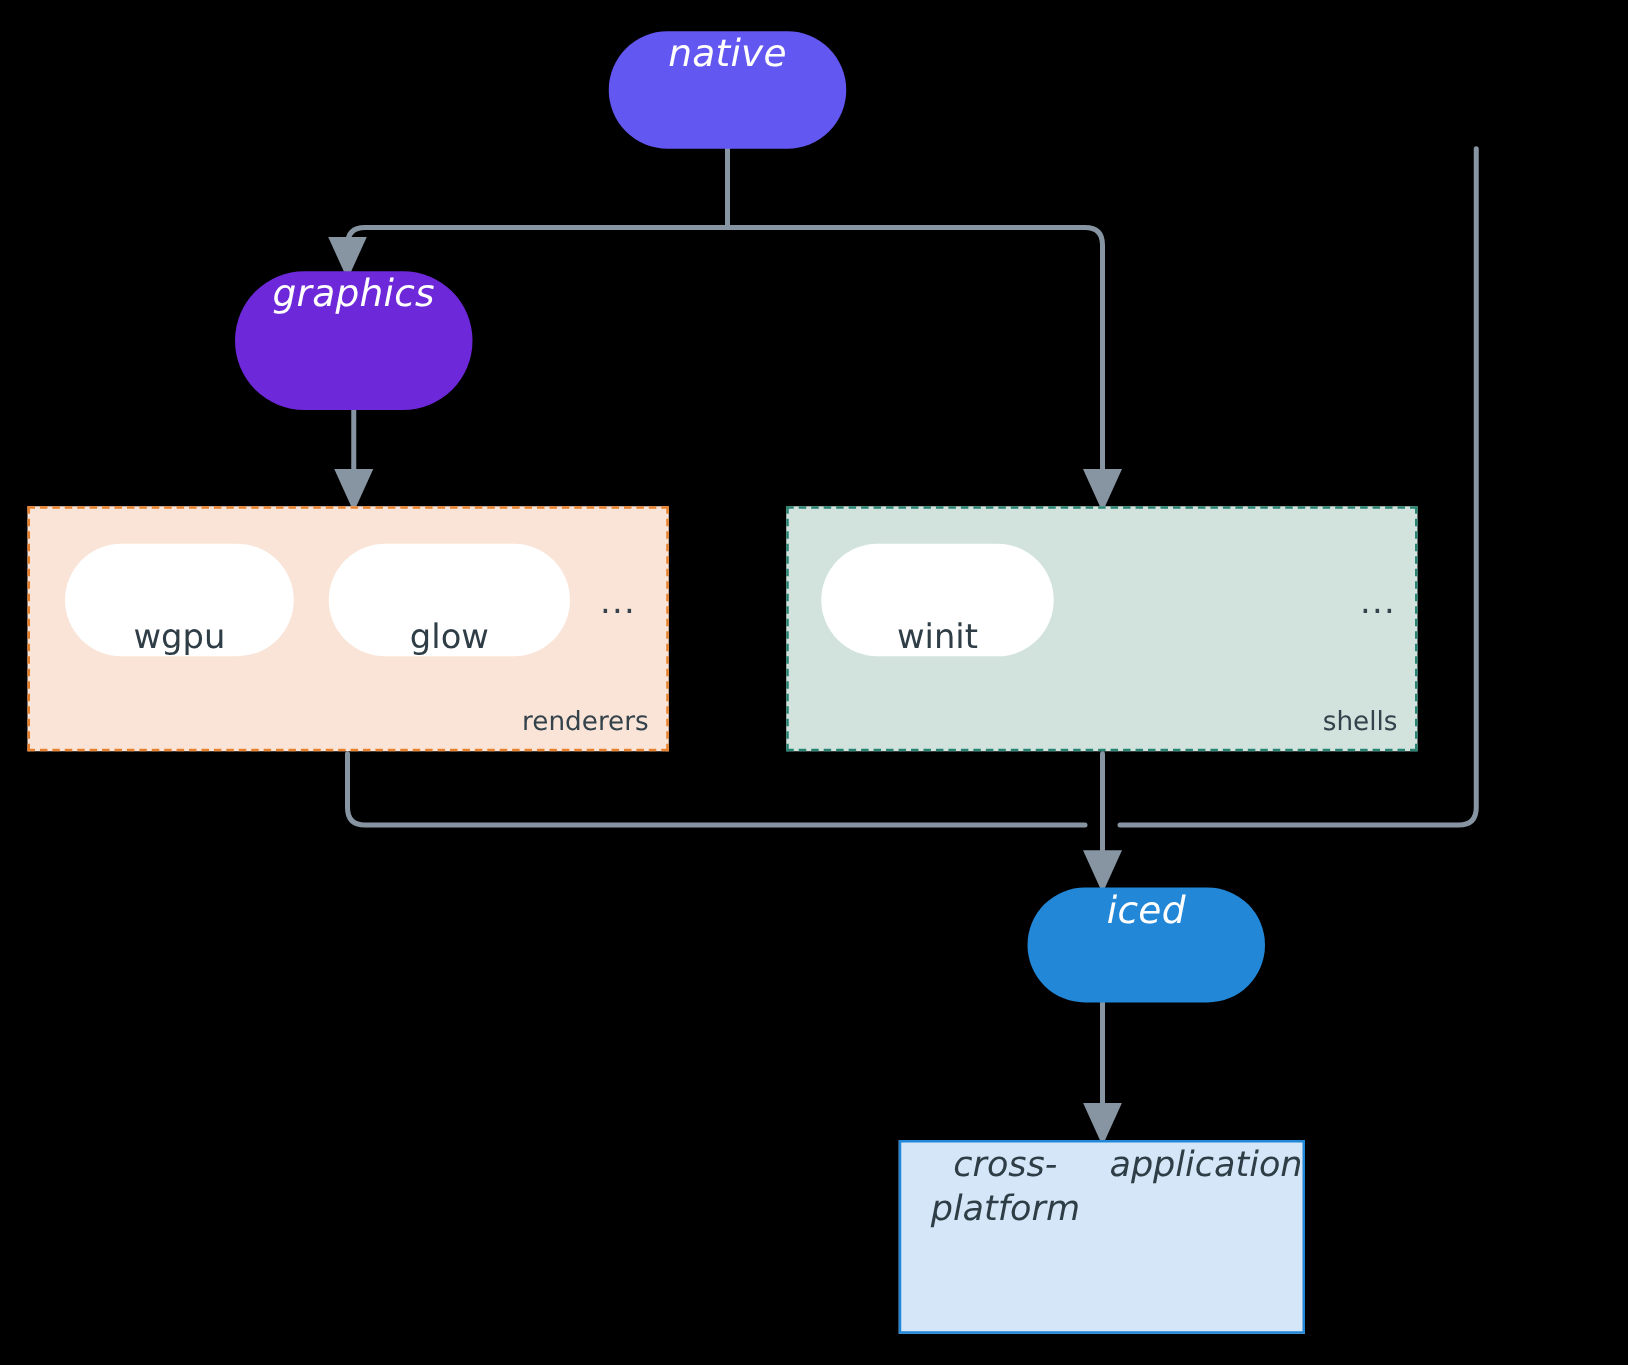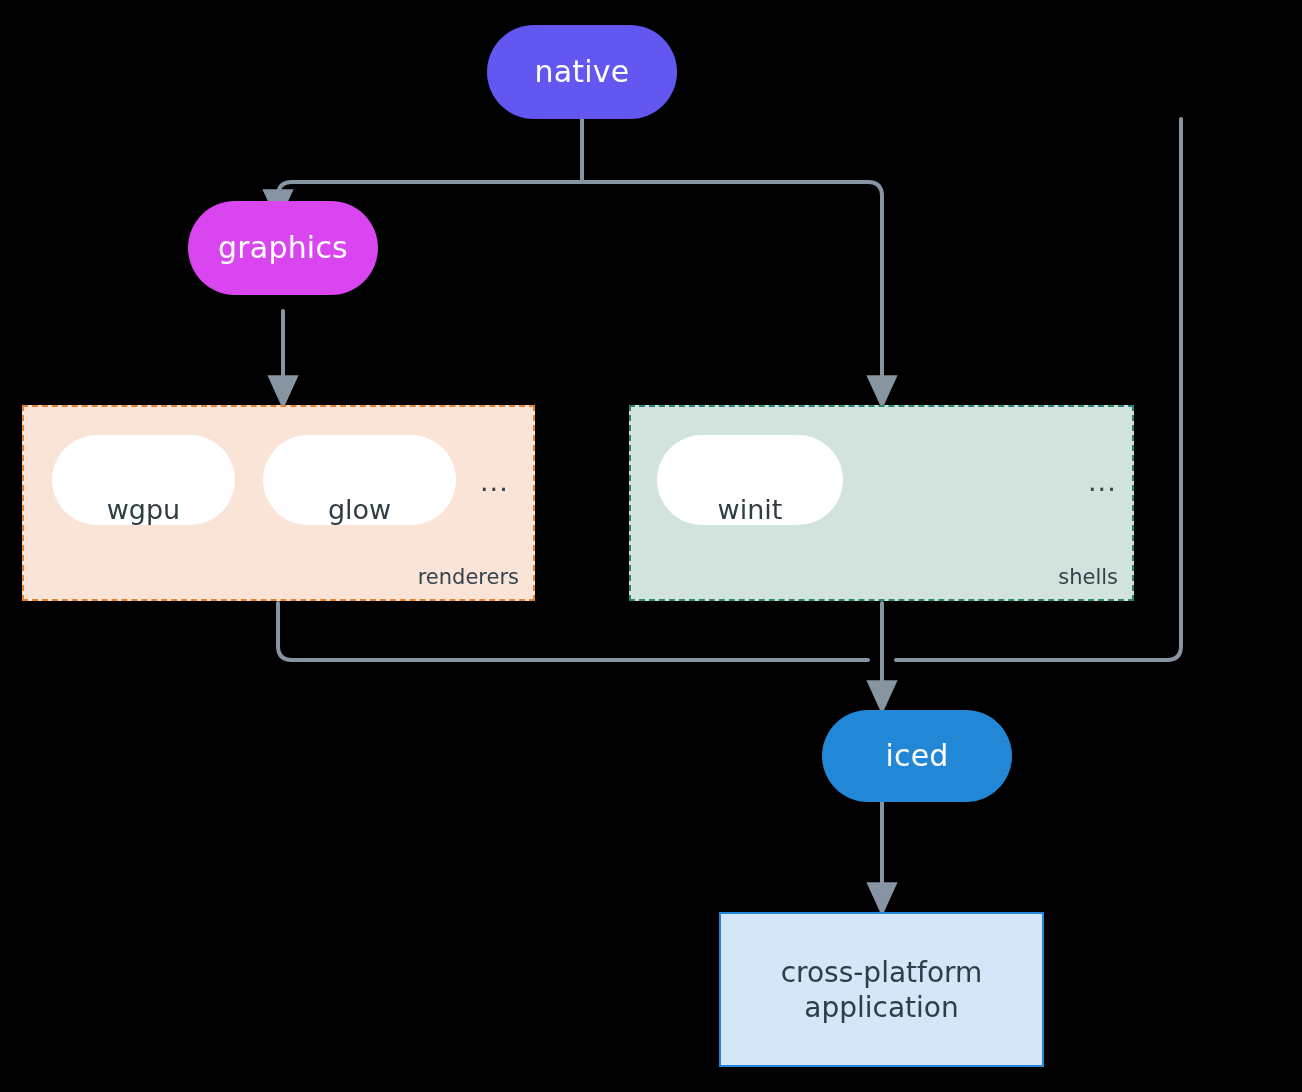--- a/index.html
+++ b/index.html
@@ -19,44 +19,44 @@
     position: absolute;
     left: 0;
     top: 0;
     width: 1302px;
     height: 1092px;
     pointer-events: none;
   }
   .node {
     position: absolute;
     display: flex;
-    align-items: center;
     justify-content: center;
     box-sizing: border-box;
     text-align: center;
     line-height: 1.25;
+    font-style: italic;
   }
   
   .pill {
     border-radius: 999px;
     color: #ffffff;
     font-size: 30px;
     letter-spacing: 0.2px;
   }
   .node-native {
     left: 487px; top: 25px; width: 190px; height: 94px;
     background: #6257F0;
   }
   .node-web {
     left: 1086px; top: 25px; width: 190px; height: 94px;
     background: #6257F0;
   }
   .node-graphics {
-    left: 188px; top: 201px; width: 190px; height: 94px;
-    background: #d946ef;
+    left: 188px; top: 217px; width: 190px; height: 111px;
+    background: #6d28d9;
   }
   .node-iced {
     left: 822px; top: 710px; width: 190px; height: 92px;
     background: #2387D7;
   }
   
   .cluster {
     position: absolute;
     box-sizing: border-box;
     border-width: 2px;
@@ -103,21 +103,21 @@
   }
   .el-renderers { left: 480px; top: 466px; }
   .el-shells    { left: 1088px; top: 466px; }
   
   .node-app {
     left: 719px; top: 912px; width: 325px; height: 155px;
     background: #D4E6F7;
     border: 2px solid #2387D7;
     color: #2F3E46;
     font-size: 28px;
-    flex-direction: column;
+    flex-direction: row;
   }
   .node-app .line { display: block; }
 </style>
 </head>
 <body>
 
 <div id="canvas">
 
   <svg id="edges" viewBox="0 0 1302 1092" xmlns="http://www.w3.org/2000/svg">
     <defs>

